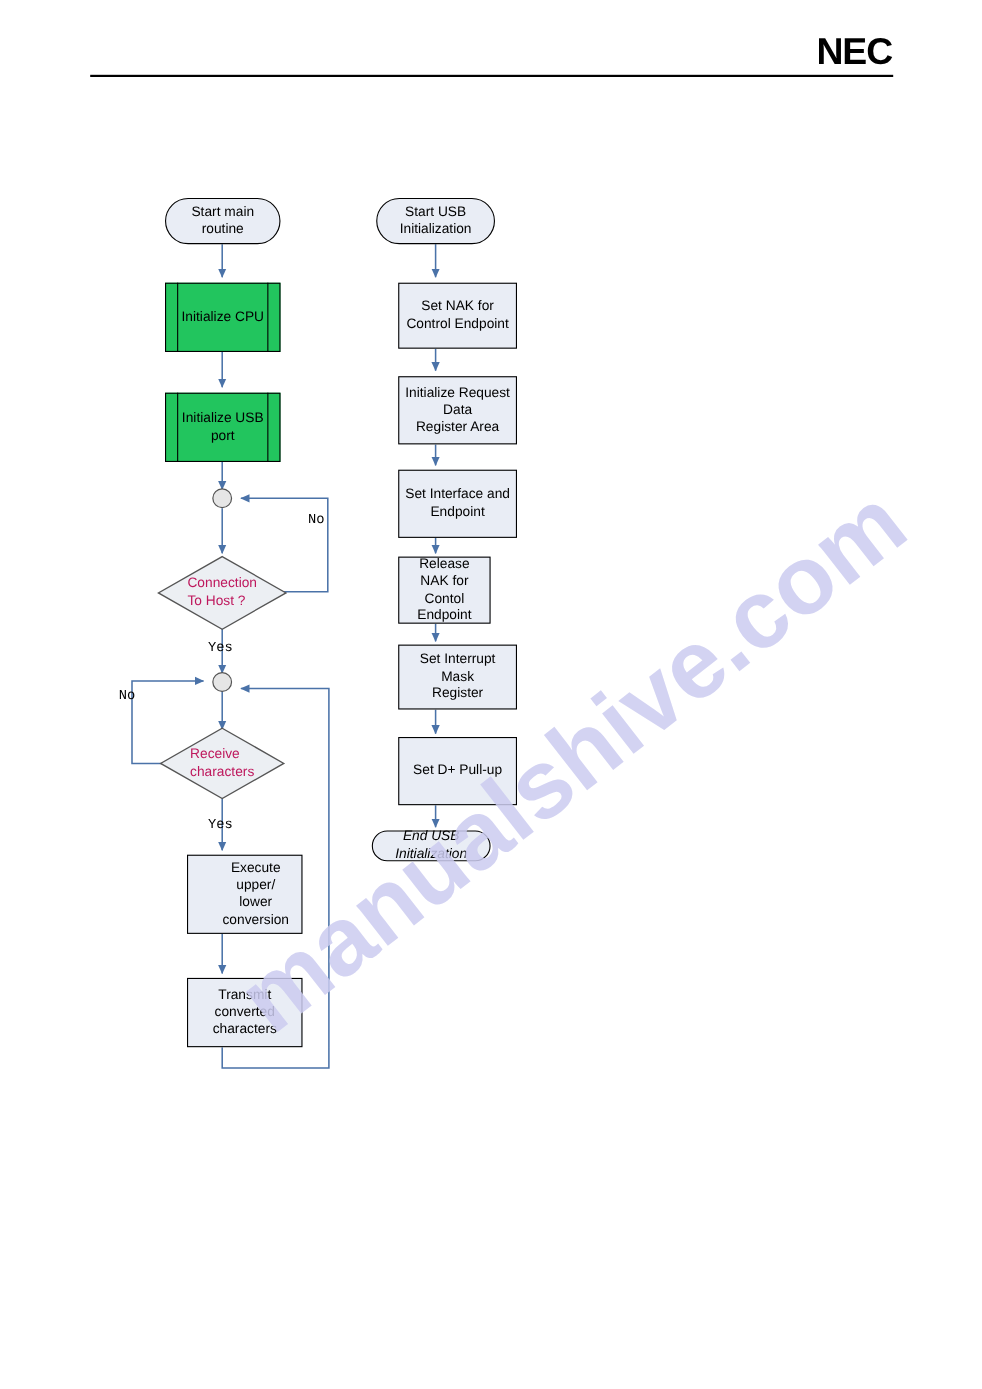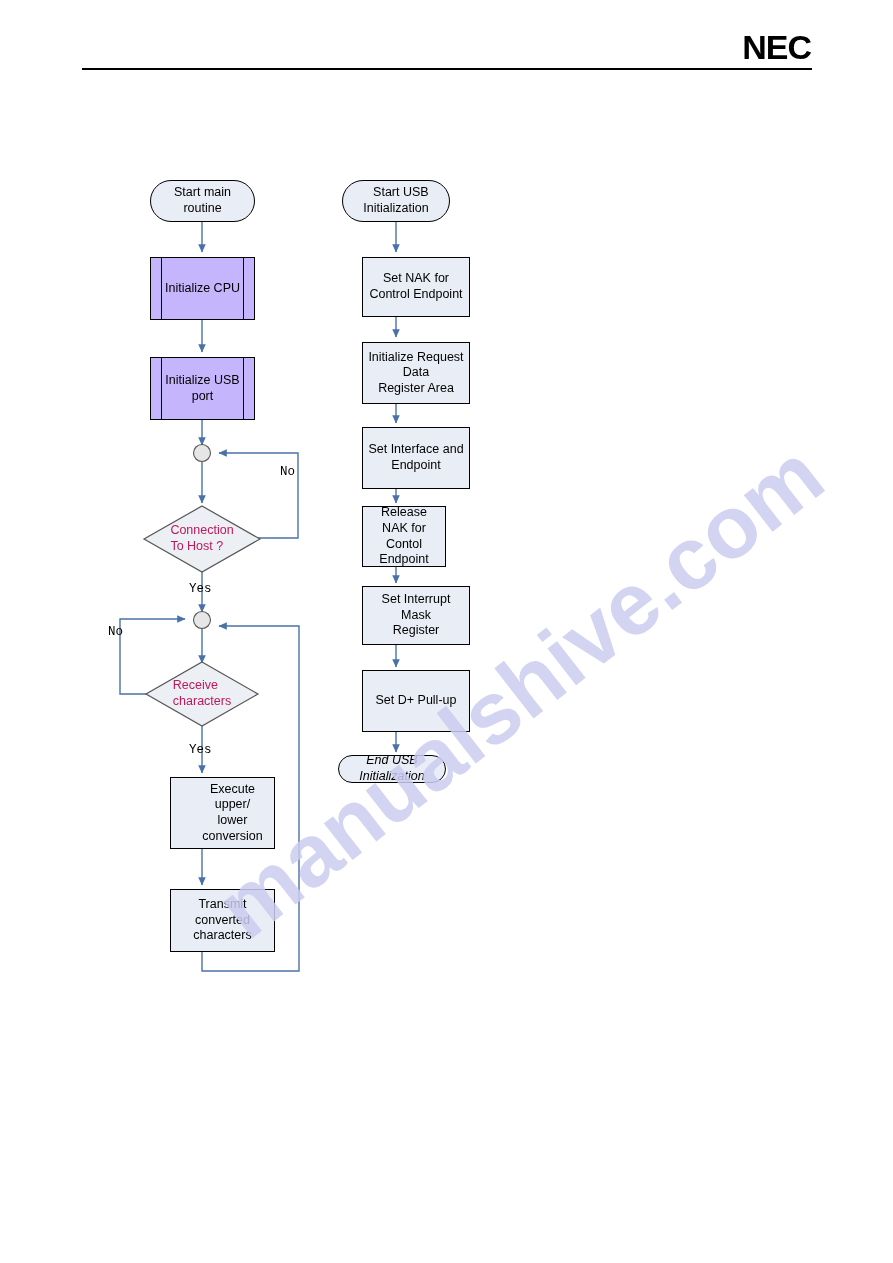--- a/index.html
+++ b/index.html
@@ -100,21 +100,21 @@
     background: #e9edf5;
     border: 1.3px solid #000000;
     border-radius: 100px;
   }
   .node.process {
     background: #e9edf5;
     border: 1.6px solid #000000;
     margin-left: 20px;
   }
   .node.predefined {
-    background: #c4b5fd;
+    background: #22c55e;
     border: 1.6px solid #000000;
   }
   .node.predefined::before,
   .node.predefined::after {
     content: "";
     position: absolute;
     top: -1px;
     bottom: -1px;
     width: 0;
     border-left: 1.4px solid #000000;
@@ -260,21 +260,21 @@
         <span>converted</span><br>
         <span>characters</span>
       </span>
     </div>
 
     <div class="edge-label" style="left:280px; top:465px;">No</div>
     <div class="edge-label" style="left:189px; top:582px;">Yes</div>
     <div class="edge-label" style="left:108px; top:625px;">No</div>
     <div class="edge-label" style="left:189px; top:743px;">Yes</div>
 
-    <div class="node terminator" style="left:342px; top:180px; width:108px; height:42px;text-align:right;">
+    <div class="node terminator" style="left:342px; top:180px; width:108px; height:42px;">
       <span class="node-label">
         <span>Start USB</span><br>
         <span>Initialization</span>
       </span>
     </div>
 
     <div class="node process" style="left:342px; top:257px; width:108px; height:60px;">
       <span class="node-label">
         <span>Set NAK for</span><br>
         <span>Control Endpoint</span>

